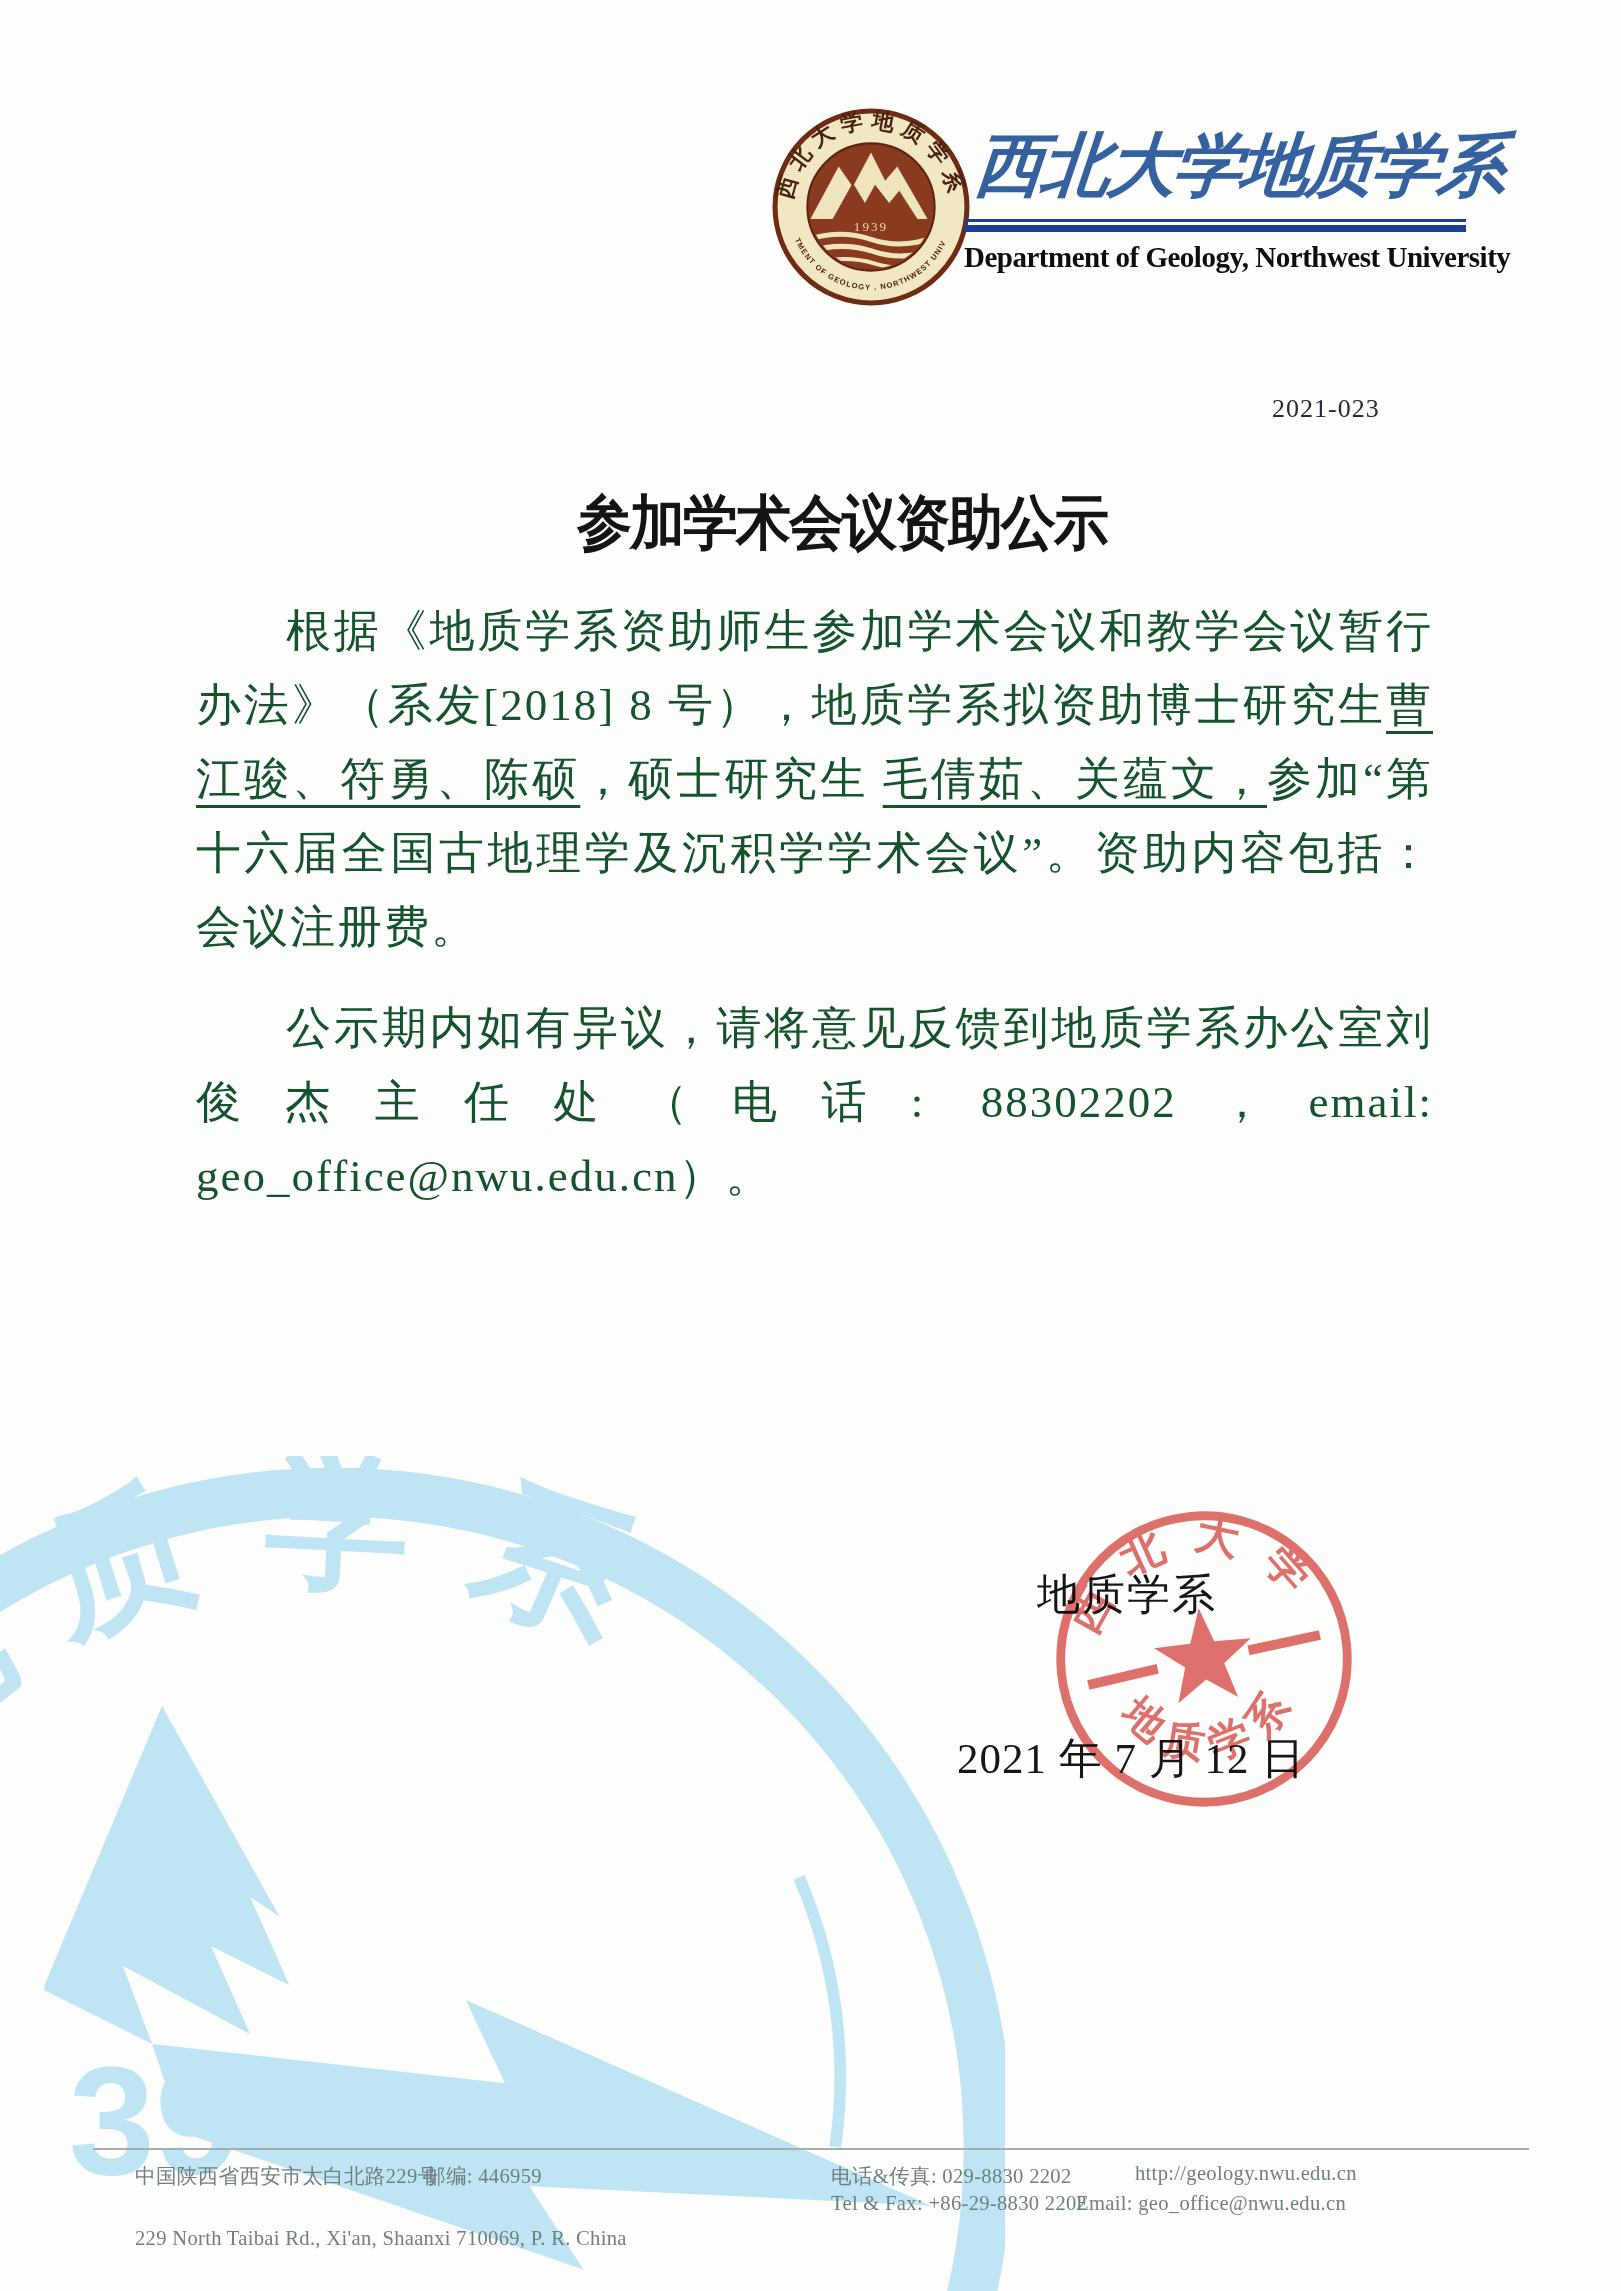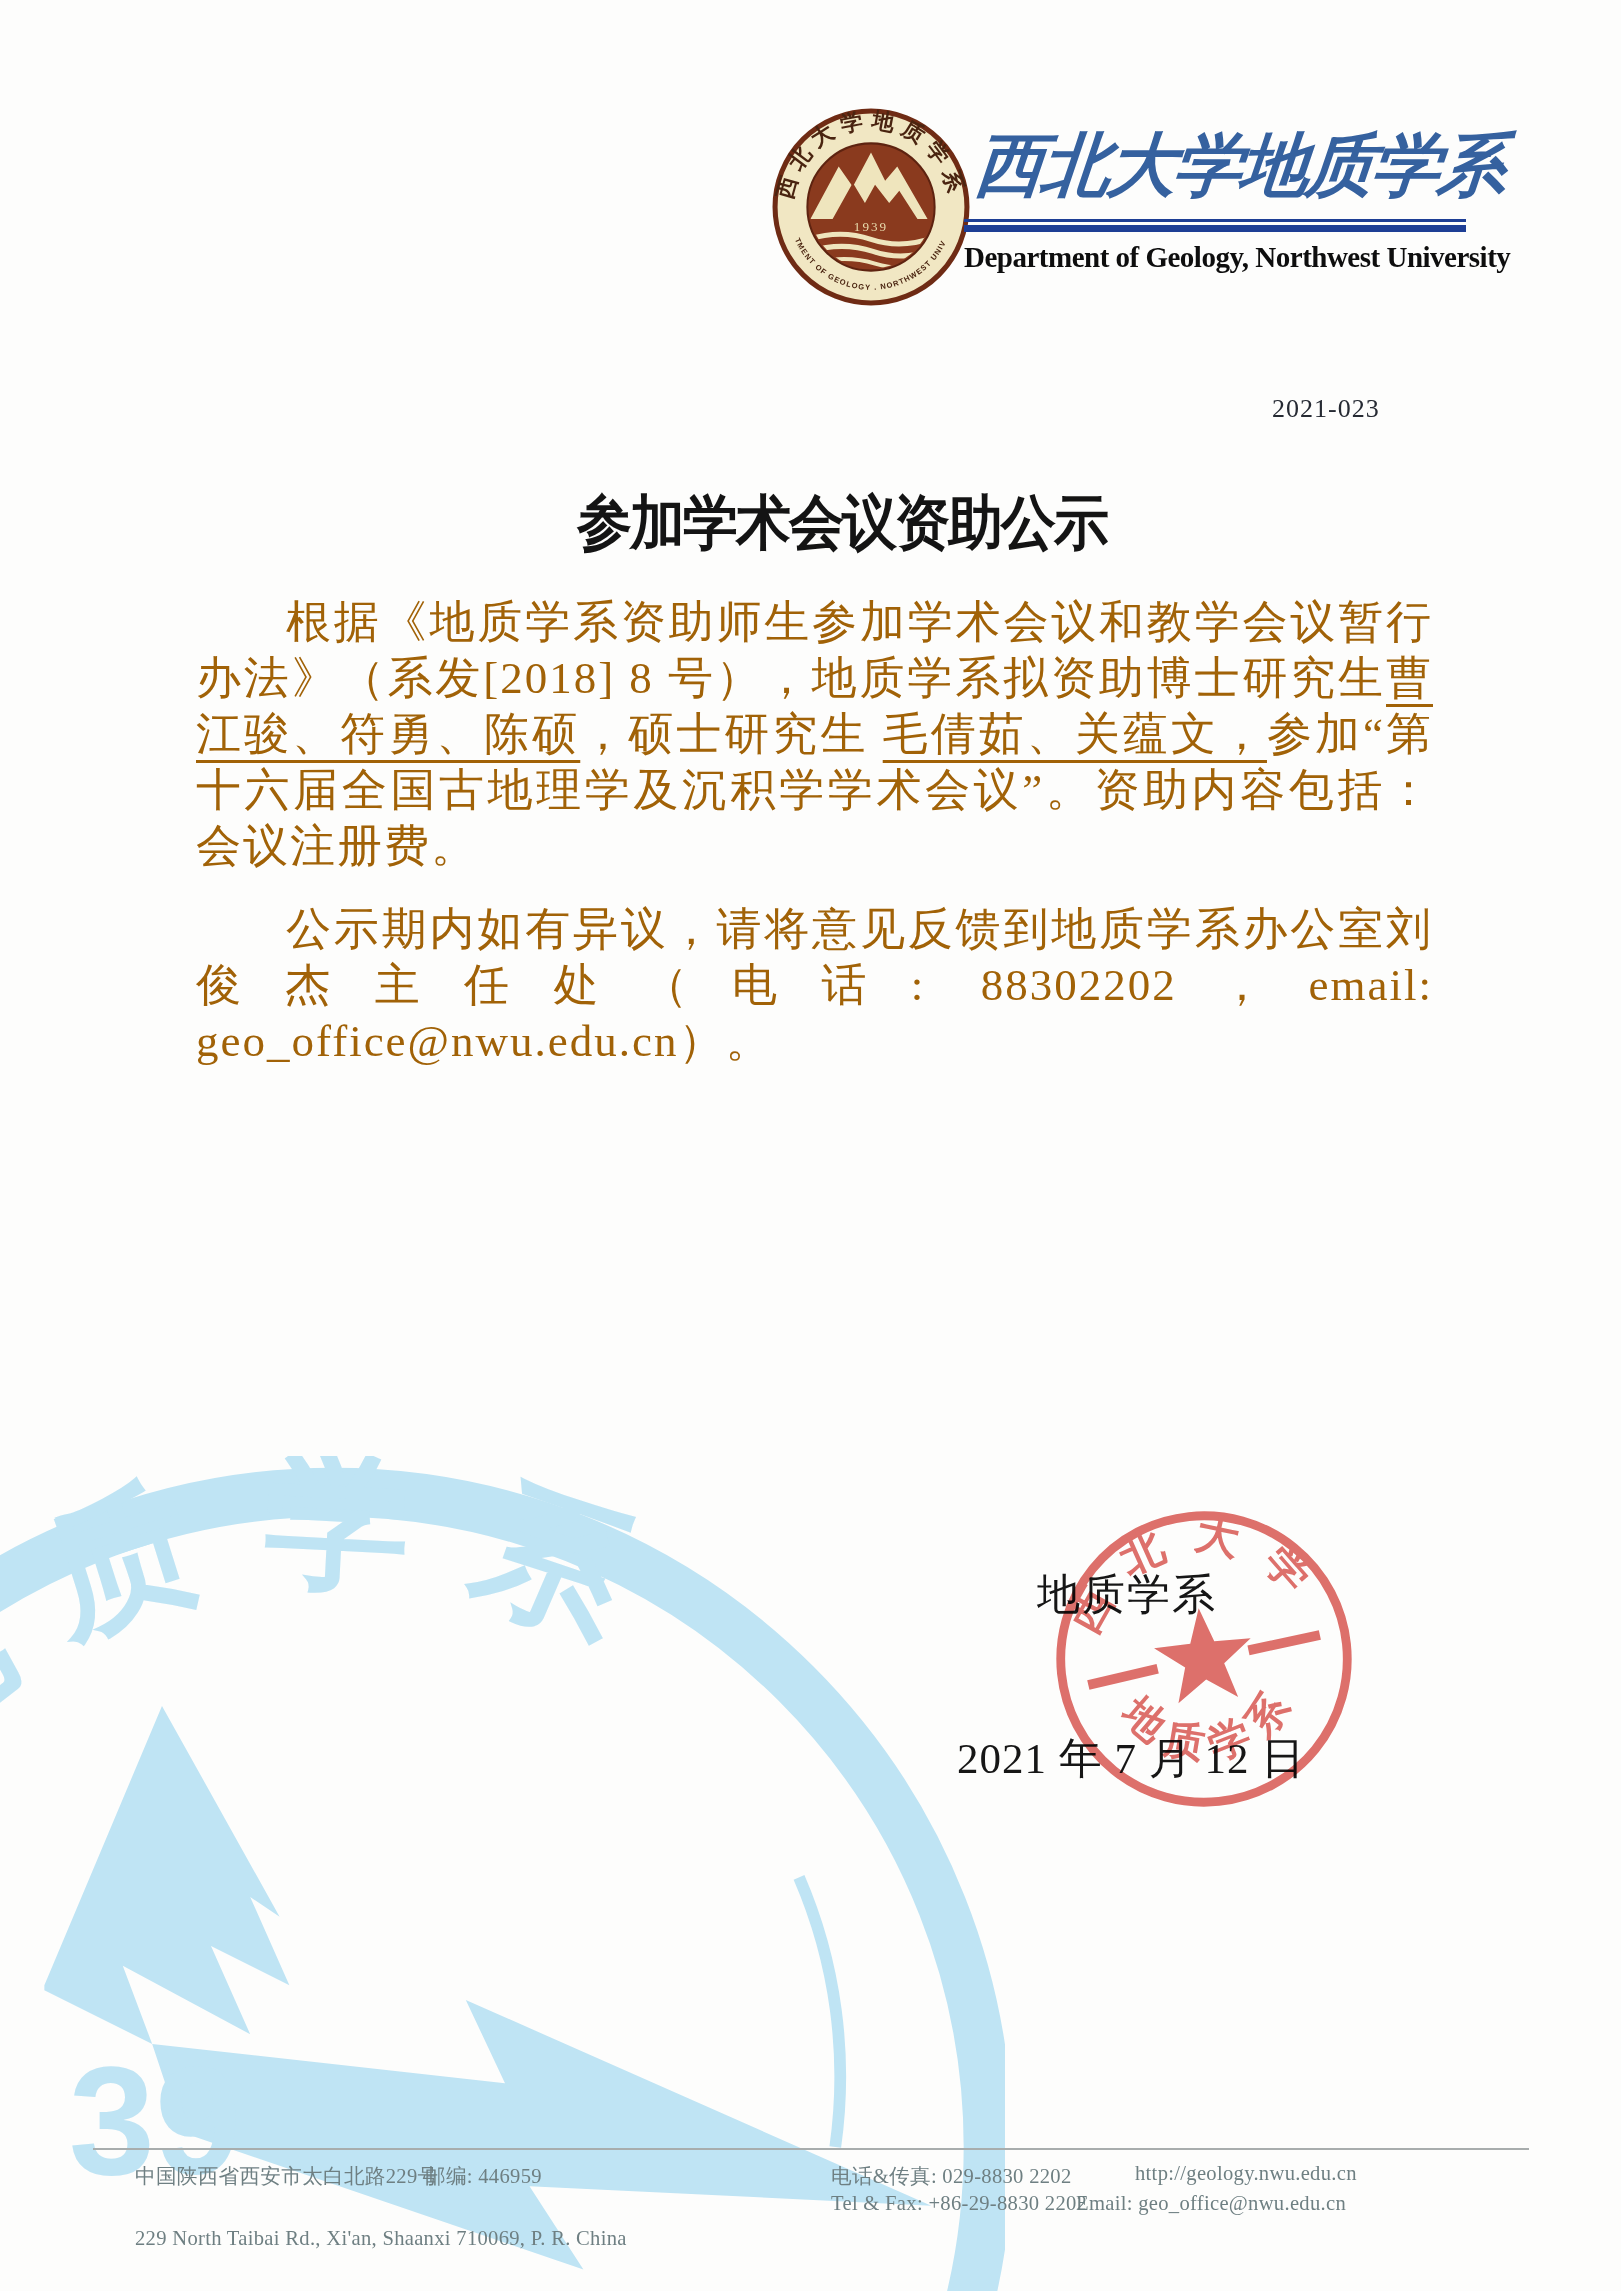--- a/index.html
+++ b/index.html
@@ -27,22 +27,22 @@
   
   .docnum{position:absolute;left:1272px;top:394px;font-size:26px;letter-spacing:1px;z-index:2;color:#262a33;}
   .title{
     position:absolute;left:0;top:484px;width:1621px;text-align:center;text-indent:63px;
     font-size:55px;font-weight:bold;letter-spacing:-2px;margin:0;color:#141414;z-index:2;
     transform:scaleY(1.08);transform-origin:top;
   }
   
   .body{position:absolute;left:196px;top:594px;width:1237px;z-index:2;}
   .body p{
-    margin:0 0 27.4px 0;font-size:45px;line-height:56px;letter-spacing:2px;
-    text-indent:2em;text-align:justify;color:#a16207;
+    margin:0 0 27.4px 0;font-size:45px;line-height:74px;letter-spacing:2px;
+    text-indent:2em;text-align:justify;color:#14532d;
   }
   .u{text-decoration:underline;text-decoration-thickness:2.9px;text-underline-offset:10.8px;}
   .b{font-weight:bold;}
   
   .sig-org{position:absolute;left:1037px;top:1566px;font-size:43px;letter-spacing:2px;z-index:2;}
   .sig-date{position:absolute;left:957px;top:1682px;font-size:43px;letter-spacing:1px;z-index:2;margin-top:48px;}
   
   .stamp{position:absolute;left:1047px;top:1502px;z-index:3;opacity:.82;mix-blend-mode:multiply;transform:rotate(-6deg);}
   
   .footer-rule{position:absolute;left:93px;top:2148px;width:1436px;height:2px;background:#a8adad;z-index:2;}

